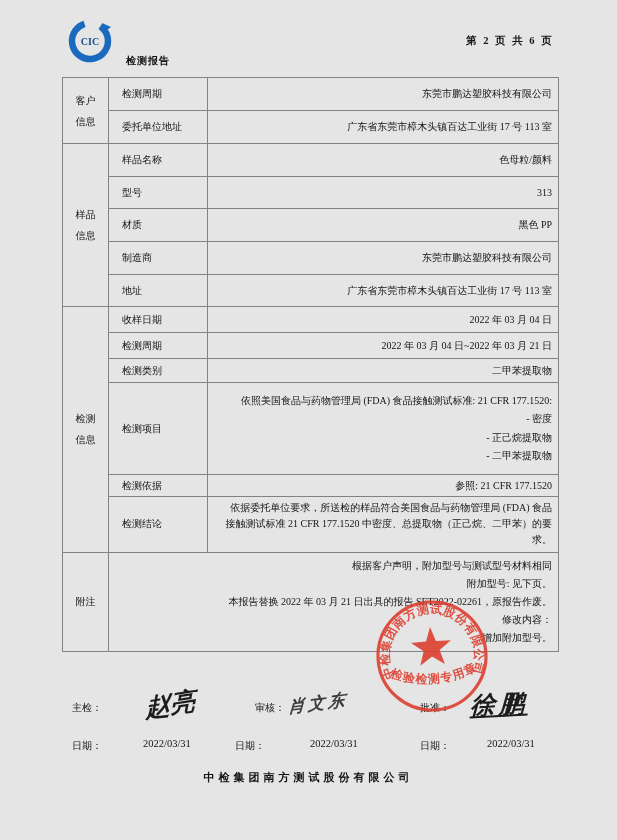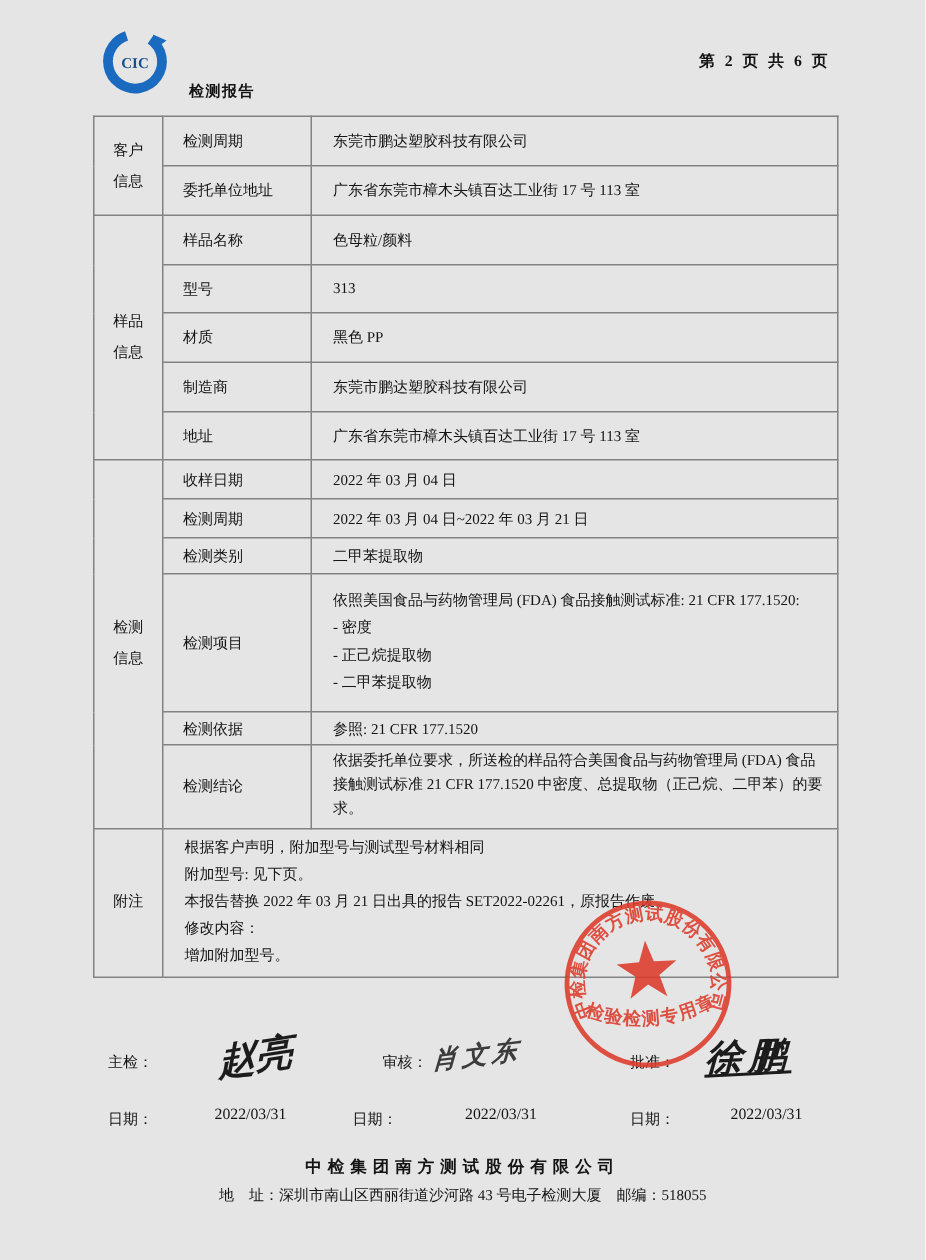--- a/index.html
+++ b/index.html
@@ -11,21 +11,21 @@
   .logo { position:absolute; left:64px; top:17px; width:52px; height:48px; }
   .hdr-title { position:absolute; left:126px; top:33px; font-size:10px; font-weight:bold; letter-spacing:1px;margin-top:21px; }
   .hdr-no { position:absolute; left:236px; top:34px; font-size:10.5px; font-weight:bold; }
   .hdr-page { position:absolute; left:466px; top:34px; font-size:10.5px; font-weight:bold; letter-spacing:2px; white-space:nowrap; }
 
   
   table.report { position:absolute; left:62px; top:77px; width:496px; border-collapse:collapse; table-layout:fixed; }
   table.report td { border:1px solid #828282; font-size:10px; color:#141414; vertical-align:middle; overflow:hidden; }
   td.sec { text-align:center; white-space:pre-line; line-height:2.1; padding:0; }
   td.key { padding-left:13px; }
-  td.val { padding-left:14px; padding-right:6px; }
+  td.val { padding-left:14px; padding-right:6px;text-align:right; }
   td.ml  { white-space:pre-line; line-height:1.85; padding-top:4px; padding-bottom:4px; }
   td.ml2 { line-height:1.62; padding-top:3px; padding-bottom:3px; }
   td.ml3 { white-space:pre-line; line-height:1.8; padding-top:4px; padding-bottom:4px; }
 
   
   .sig-label { position:absolute; font-size:10px; color:#141414; z-index:2; }
   .sig-name { position:absolute; z-index:6; color:#1c1c1c; font-style:italic; font-weight:bold; white-space:nowrap; }
   .sig-1 { left:145px; top:688px; font-size:25px; transform:rotate(-9deg) skewX(-6deg); }
   .sig-2 { left:288px; top:692px; font-size:17px; color:#3c3c3c; font-weight:600; transform:rotate(-7deg) skewX(-10deg); letter-spacing:3px; }
   .sig-3 { left:470px; top:688px; font-size:25px; transform:rotate(-3deg) skewX(-5deg); letter-spacing:4px; text-decoration:underline; text-decoration-thickness:2px; text-underline-offset:2px; }
@@ -160,15 +160,14 @@
     <text font-size="12" font-weight="bold" fill="#dd3b2b" letter-spacing="0.4">
       <textPath href="#ringPath" startOffset="0">中检集团南方测试股份有限公司</textPath>
     </text>
     <polygon fill="#dd3b2b" points="72,43 67.1,57.2 52,57.5 64,66.6 59.7,81 72,72.4 84.3,81 80,66.6 92,57.5 76.9,57.2"></polygon>
     <text font-size="12" font-weight="bold" fill="#dd3b2b" letter-spacing="1">
       <textPath href="#bannerPath" startOffset="4">检验检测专用章</textPath>
     </text>
   </svg>
 
   <div class="ftr ftr-company">中检集团南方测试股份有限公司</div>
-  <div class="ftr ftr-address">地　址：深圳市南山区西丽街道沙河路 43 号电子检测大厦　邮编：518055</div>
 
 </div>
 
 </body></html>

